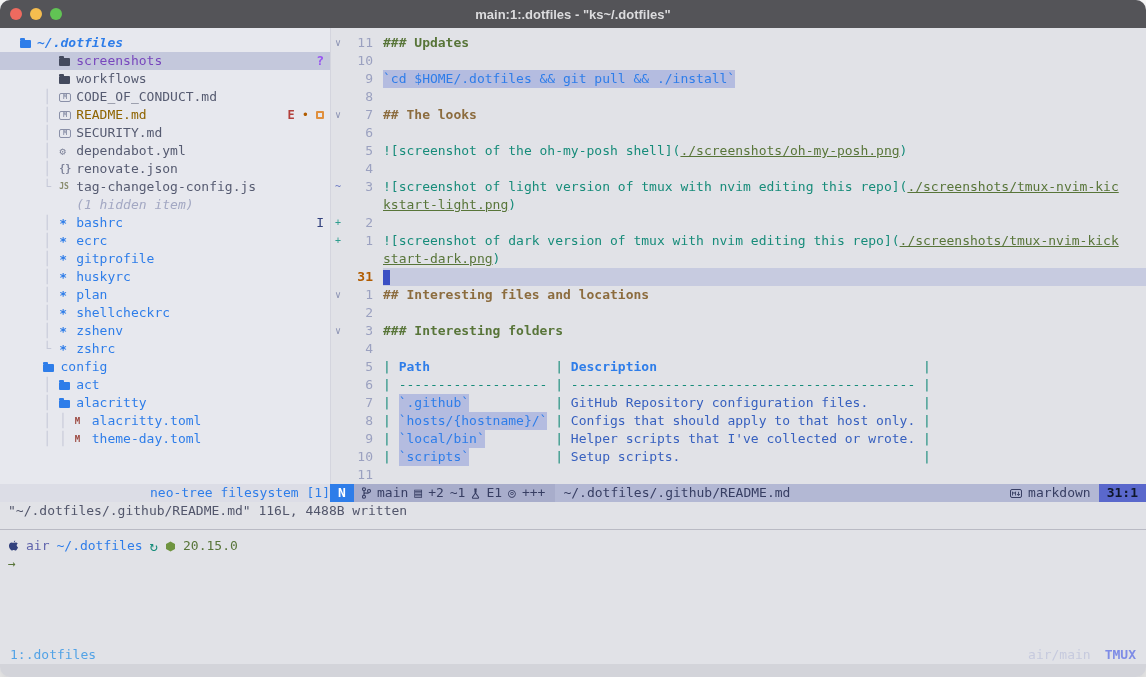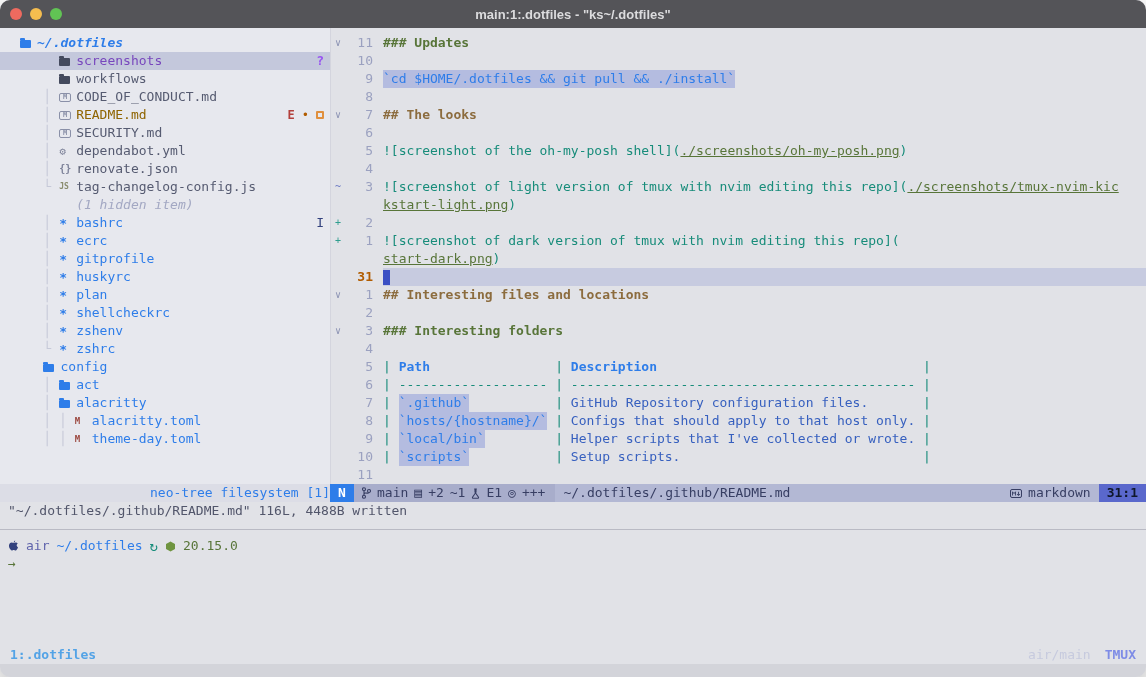--- a/index.html
+++ b/index.html
@@ -84,21 +84,21 @@
   .shell{flex:1;display:flex;flex-direction:column;}
   .pane-divider{height:1px;background:#b9bac4;margin-top:9px;flex:0 0 auto;}
   .prompt{display:flex;align-items:center;gap:7px;padding-left:8px;height:18px;margin-top:7px;flex:0 0 auto;}
   .prompt2{padding-left:8px;height:18px;flex:0 0 auto;color:var(--green);}
   .p-host{color:var(--host);}
   .p-cwd{color:var(--blue);}
   .p-refresh{color:var(--teal);font-size:14px;}
   .p-ver{color:var(--green);}
   .spacer{flex:1;}
   .tmuxbar{height:18px;display:flex;align-items:center;padding:0 10px;flex:0 0 auto;}
-  .tm-win{color:var(--tmuxblue);font-weight:bold;}
+  .tm-win{color:var(--tmuxblue);font-weight:normal;}
   .tm-right{margin-left:auto;display:flex;gap:14px;align-items:center;}
   .tm-sess{color:var(--tmuxsess);}
   .tm-badge{color:var(--tmuxbadge);font-weight:bold;}
   .bottomstrip{height:13px;background:#d3d4da;flex:0 0 auto;}
 </style>
 </head>
 <body>
 
 <div class="window">
   <div class="titlebar">
@@ -189,21 +189,21 @@
             <span class="etxt"><span class="lk">kstart-light.png</span><span class="tl">)</span></span>
           </div>
           <div class="line">
             <span class="efold esign">+</span>
             <span class="enr">2</span>
             <span class="etxt"></span>
           </div>
           <div class="line">
             <span class="efold esign">+</span>
             <span class="enr">1</span>
-            <span class="etxt"><span class="tl">![screenshot of dark version of tmux with nvim editing this repo](</span></span>
+            <span class="etxt"><span class="tl">![screenshot of dark version of tmux with nvim editing this repo](</span><span class="lk">./screenshots/tmux-nvim-kick</span></span>
           </div>
           <div class="line">
             <span class="efold"></span>
             <span class="enr"></span>
             <span class="etxt"><span class="lk">start-dark.png</span><span class="tl">)</span></span>
           </div>
           <div class="line cur">
             <span class="efold"></span>
             <span class="enr cur">31</span>
             <span class="etxt"><span class="curblock"></span></span>

